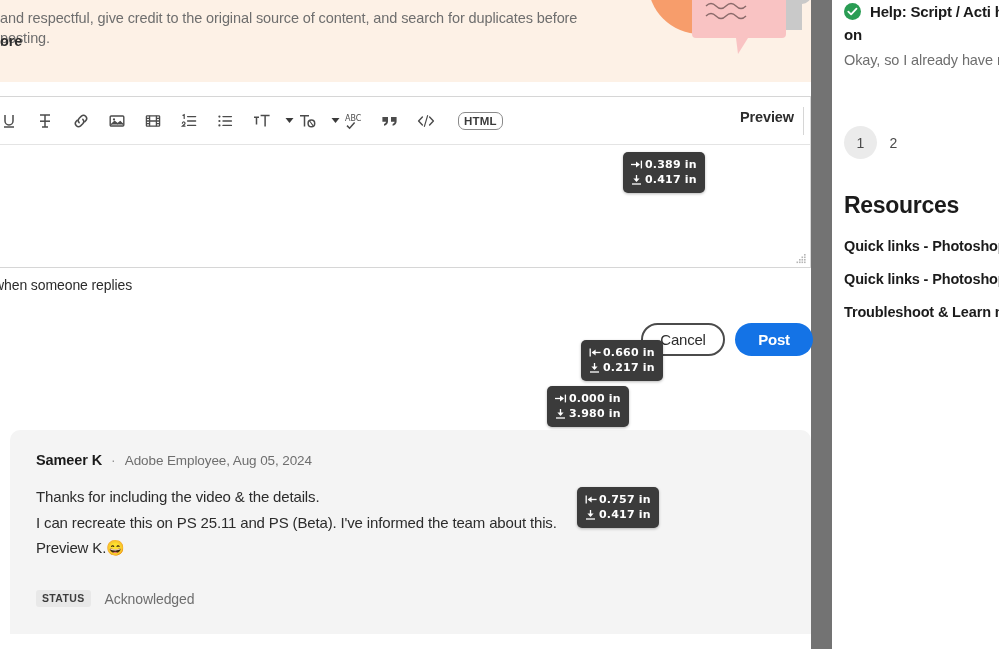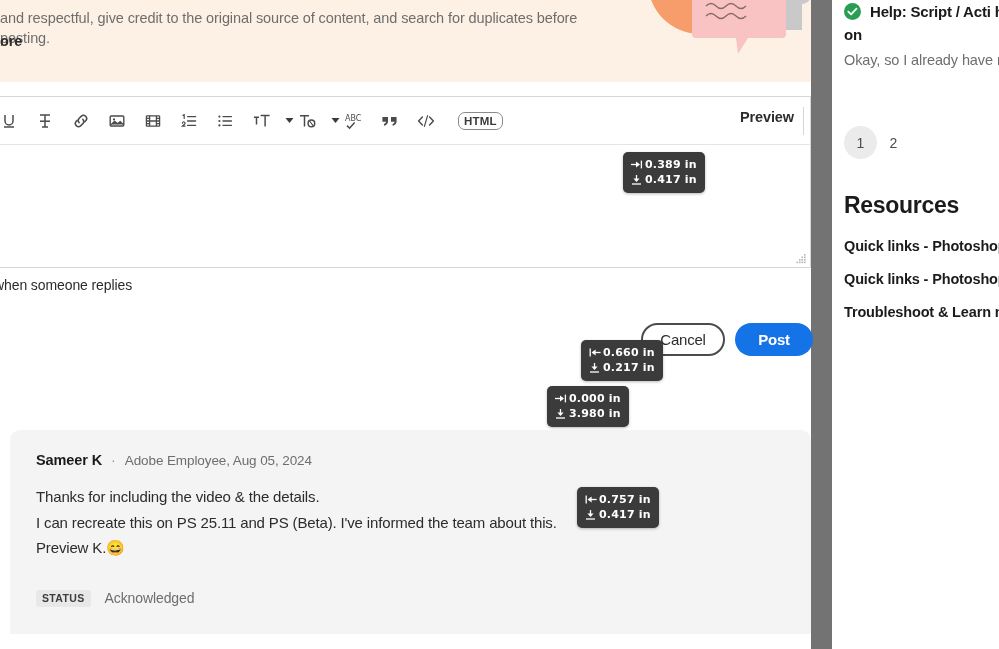--- a/index.html
+++ b/index.html
@@ -119,21 +119,21 @@
   }
   .reply-meta { position: absolute; left: 26px; top: 22px; display:flex; align-items:baseline; white-space: nowrap; }
   .r-author { font-size: 14.5px; font-weight: 700; color: #1b1b1b; letter-spacing:-0.1px; cursor:pointer; }
   .r-dot { font-size: 14px; color: #959595; margin: 0 9px; }
   .r-sub { font-size: 13.5px; color: #6e6e6e; letter-spacing:-0.1px; }
   .reply-body {
     position: absolute; left: 26px; top: 54px; width: 640px;
     font-size: 15px; color: #2c2c2c; line-height: 25.6px; letter-spacing: -0.15px;
   }
   .emoji { font-size: 15px; }
-  .status-row { position: absolute; left: 26px; top: 160px; display:flex; align-items:flex-start; }
+  .status-row { position: absolute; left: 26px; top: 160px; display:flex; align-items:flex-end; }
   .status-badge {
     background: #e8e8e8; color: #3c3c3c; border-radius: 3px;
     font-size: 10.5px; font-weight: 700; letter-spacing: 0.35px;
     padding: 3px 6px 3px 6px; line-height: 11px;
   }
   .status-val { font-size: 14px; color: #6e6e6e; margin-left: 14px; letter-spacing:-0.1px; }
 
   
   .side-col {
     position: absolute; left: 832px; top: 0; width: 167px; height: 649px;

